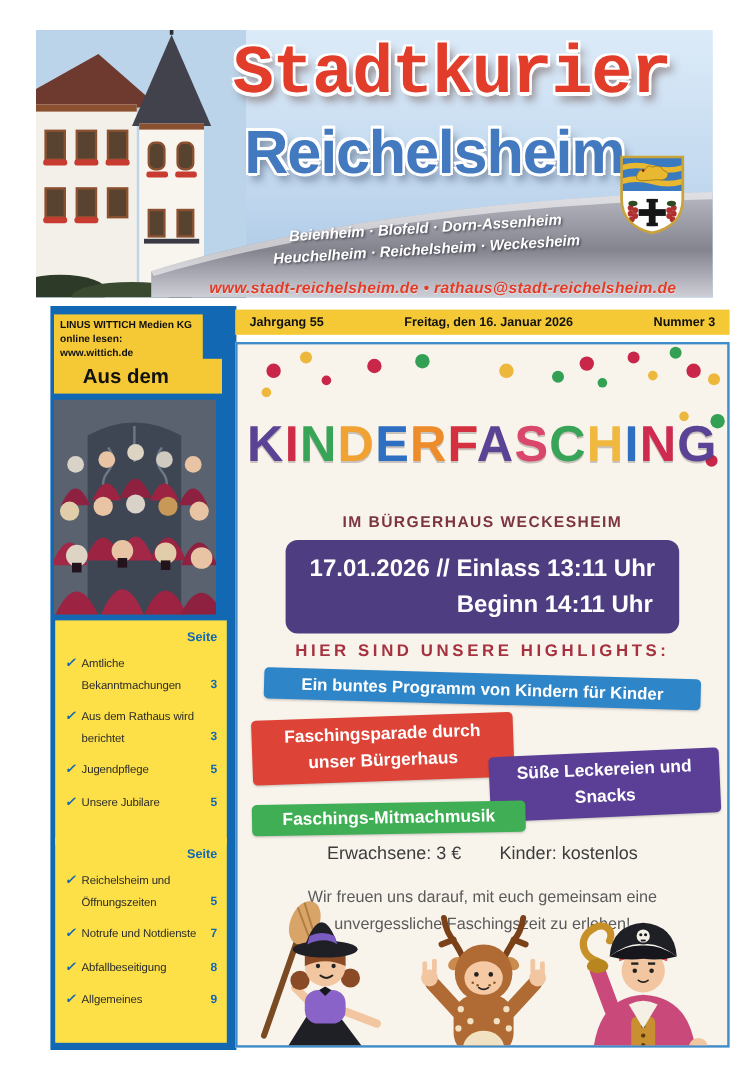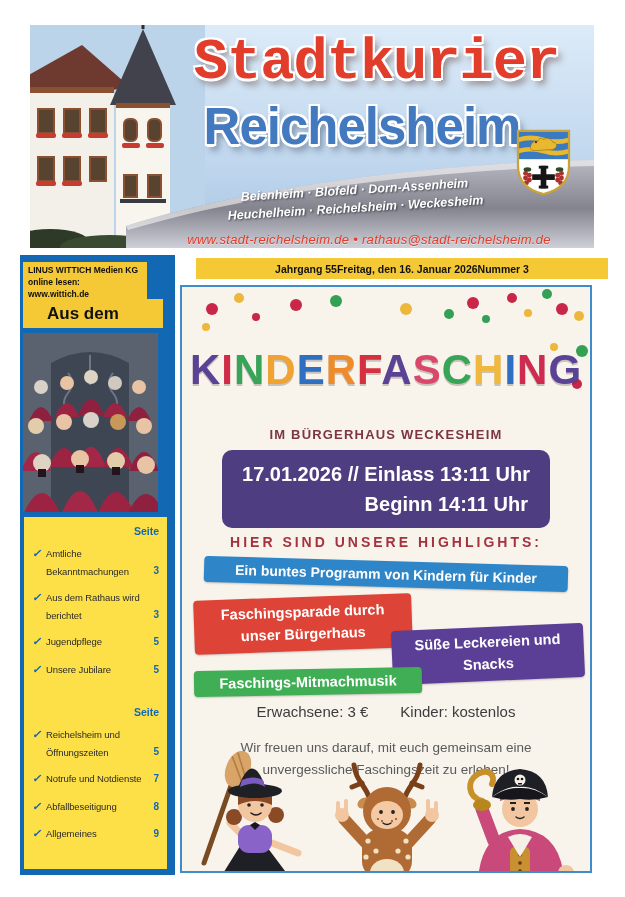--- a/index.html
+++ b/index.html
@@ -16,46 +16,46 @@
                 4px 6px 7px rgba(70,30,20,.5);font-family:Liberation Mono, monospace;}
   .banner-title2{position:absolute;left:140px;right:40px;top:72px;z-index:3;text-align:center;
     font-size:51px;font-weight:800;letter-spacing:-1px;color:#4279bf;
     text-shadow:-2px -2px 0 #fff,2px -2px 0 #fff,-2px 2px 0 #fff,2px 2px 0 #fff,0 3px 0 #fff,
                 4px 6px 7px rgba(30,45,70,.5);}
   .swoosh{position:absolute;left:0;bottom:0;width:564px;height:100px;z-index:2;}
   .districts{position:absolute;z-index:4;left:160px;top:156px;width:330px;text-align:center;
     transform:rotate(-3.5deg);color:#ffffff;font-weight:700;font-style:italic;font-size:12.5px;
     line-height:1.45;text-shadow:1px 1px 2px rgba(20,20,30,.65);}
   .url-bar{position:absolute;z-index:4;left:118px;right:4px;bottom:1px;text-align:center;
-    color:#e43b26;font-weight:400;font-style:italic;font-size:13px;letter-spacing:.3px;
+    color:#e43b26;font-weight:700;font-style:italic;font-size:13px;letter-spacing:.3px;
     text-shadow:0 1px 1px rgba(255,255,255,.6);margin-top:27px;}
   .coa{position:absolute;z-index:4;left:485px;top:103px;}
 
   
-  .sidebar{position:absolute;left:20px;top:255px;width:155px;height:620px;}
+  .sidebar{position:absolute;left:42px;top:255px;width:155px;height:620px;}
   .pub-box{position:absolute;left:3px;top:7px;width:114px;padding:3px 5px;
     font-size:8.5px;font-weight:700;color:#111;line-height:1.4;}
   .inhalt-box{position:absolute;left:3px;top:44px;width:140px;height:29px;line-height:29px;
     padding-left:24px;font-size:17px;font-weight:800;color:#111;box-sizing:border-box;}
   .choir{position:absolute;left:3px;top:78px;}
   .toc-box{position:absolute;left:4px;width:143px;background:#fde047;box-sizing:border-box;
     padding:8px 8px 16px 8px;}
   .toc-box.first{top:262px;min-height:166px;}
   .toc-box.second{top:443px;min-height:164px;}
   .seite{ text-align:right;font-weight:700;font-size:10.5px;margin-bottom:8px;}
   .toc-row{display:flex;gap:4px;margin-bottom:9px;font-size:9.5px;line-height:1.85;}
   .toc-row .tick{flex:0 0 10px;font-weight:700;font-style:italic;font-size:11px;line-height:1.5;}
   .toc-row .toc-label{flex:1;color:#2a2a2a;letter-spacing:-.1px;}
   .toc-row .toc-page{flex:0 0 10px;align-self:flex-end;text-align:right;font-weight:700;font-size:10px;}
 
   
   .issue-bar{position:absolute;left:196px;top:258px;width:412px;height:21px;display:flex;
-    align-items:center;justify-content:center;padding:0 12px;box-sizing:border-box;
+    align-items:center;justify-content:space-between;padding:0 12px;box-sizing:border-box;
     font-size:10.5px;font-weight:700;color:#111;}
-  .flyer{position:absolute;left:180px;top:285px;width:412px;height:588px;box-sizing:border-box;
+  .flyer{position:absolute;left:196px;top:285px;width:412px;height:588px;box-sizing:border-box;
     border:2px solid #3f8ccb;background:#f8f4ec;overflow:hidden;}
   .confetti{position:absolute;left:0;top:0;width:100%;height:130px;}
   .dot{position:absolute;width:12px;height:12px;border-radius:50%;}
   .flyer-title{position:absolute;left:0;right:0;top:62px;margin:0;text-align:center;
     font-size:42px;font-weight:800;letter-spacing:1px;line-height:1;
     text-shadow:0 2px 0 rgba(60,40,40,.25);}
   .location{position:absolute;left:0;right:0;top:140px;text-align:center;
     font-size:13px;font-weight:700;letter-spacing:1.2px;color:#7d3540;}
   .datebox{position:absolute;left:40px;right:40px;top:163px;border-radius:10px;
     padding:9px 16px;box-sizing:border-box;color:#fff;font-weight:700;font-size:20px;line-height:1.5;}

